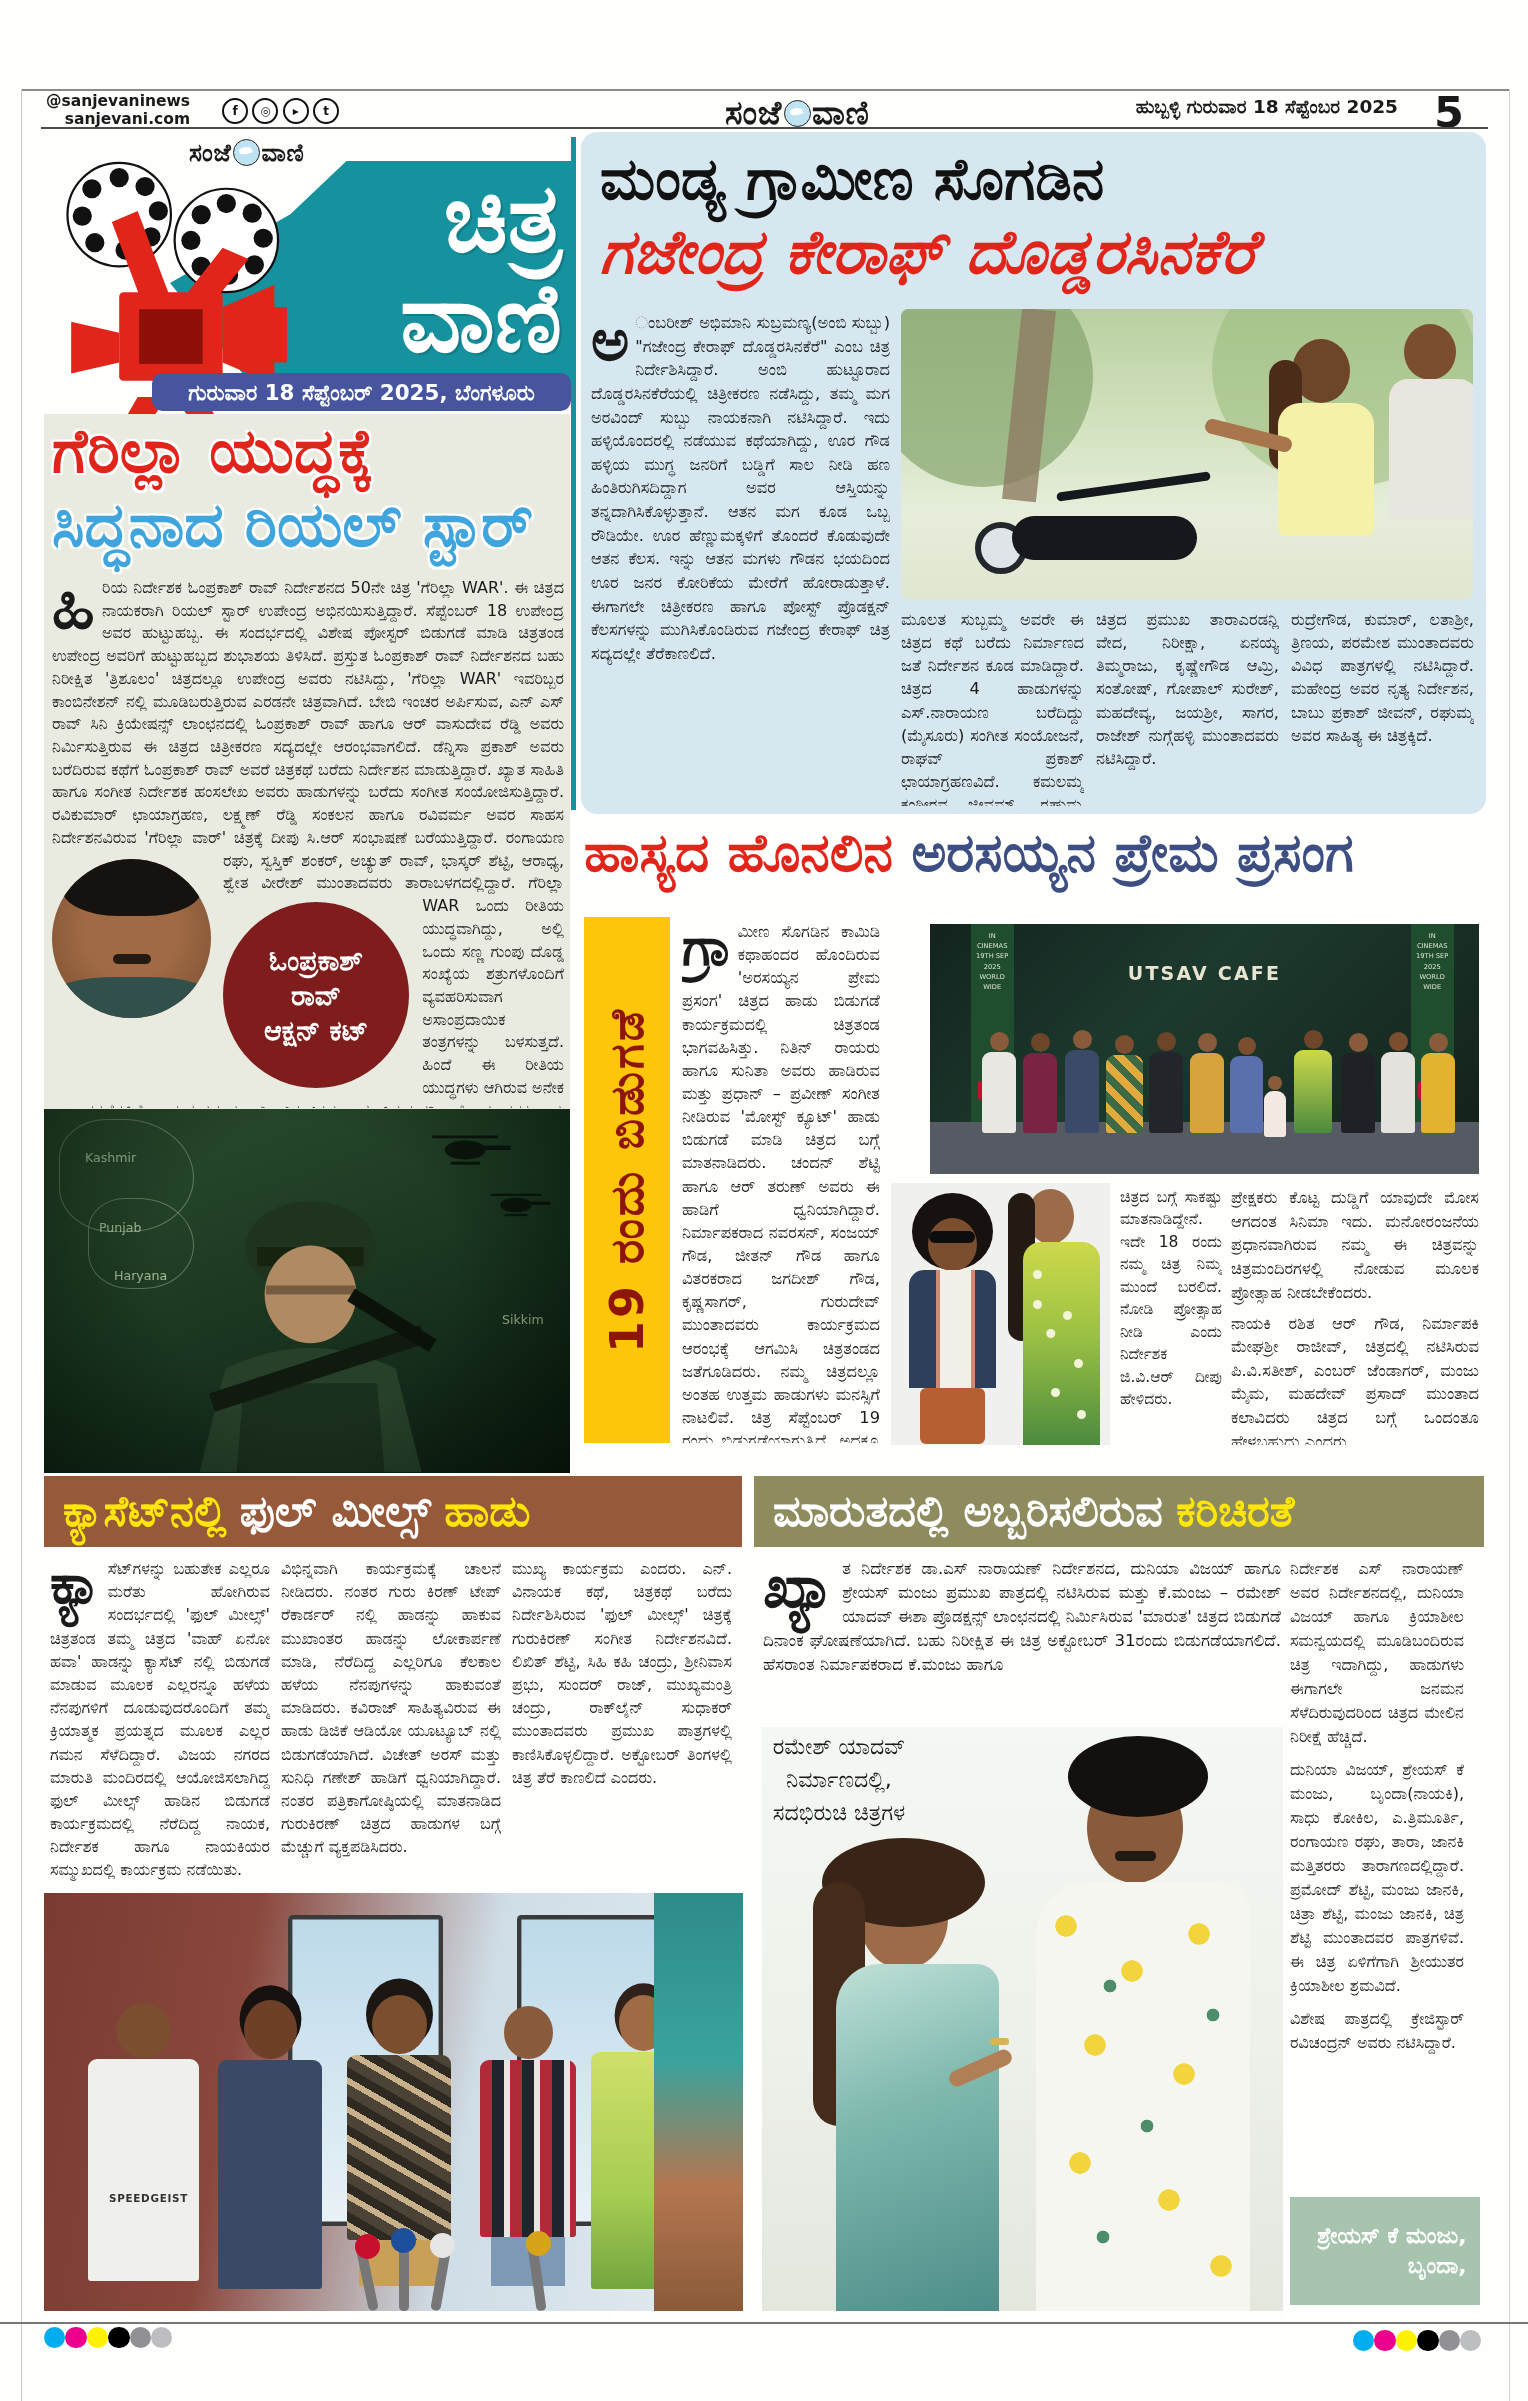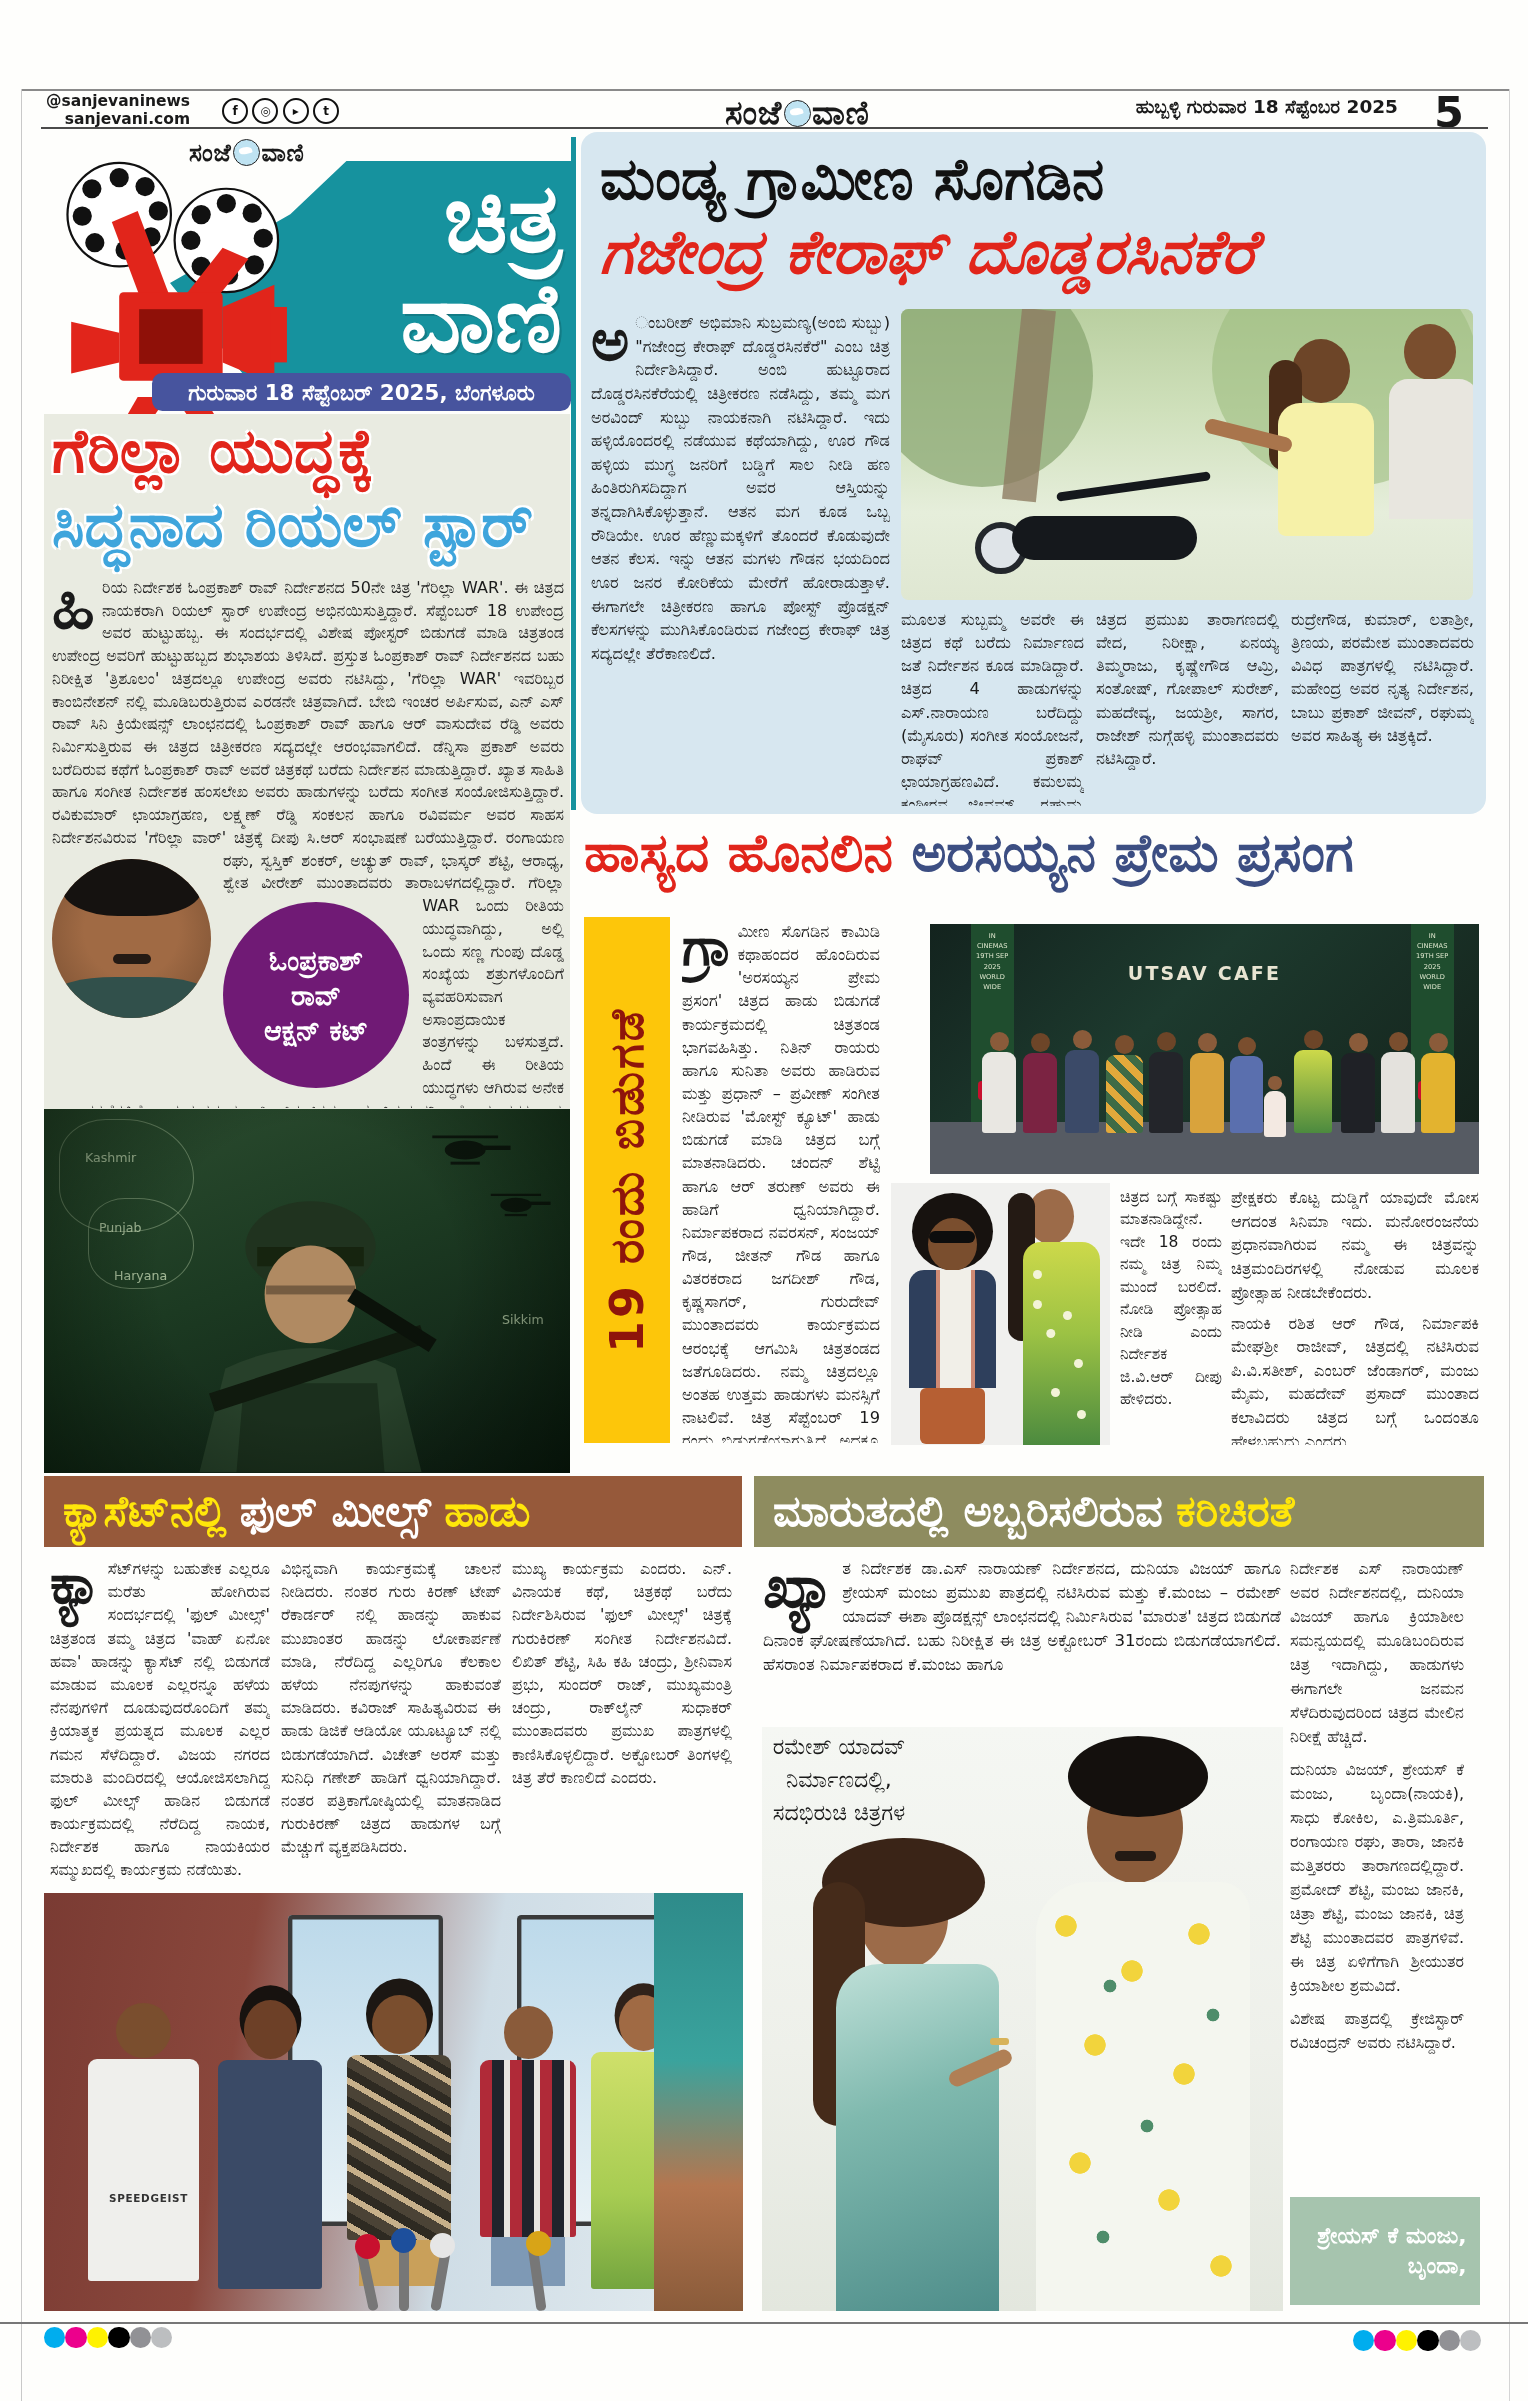--- a/index.html
+++ b/index.html
@@ -35,21 +35,21 @@
           text-shadow:-2.2px -2.2px 0 #fff,2.2px -2.2px 0 #fff,-2.2px 2.2px 0 #fff,2.2px 2.2px 0 #fff;}
   #g-head1{top:420px;color:#e1251b;}
   #g-head2{top:494px;color:#3fa5dc;}
   #g-body{left:52px;top:577px;width:512px;height:531px;font-size:16px;line-height:1.42;text-align:justify;overflow:hidden;}
   #g-body .dropcap{float:left;font-size:62px;line-height:.85;font-weight:bold;padding:4.4px 7.4px 0 0;}
   #g-portrait{float:left;width:159px;height:159px;border-radius:50%;margin:9px 12px 4.4px 0;position:relative;overflow:hidden;
               background:radial-gradient(circle at 50% 45%,#a06a44 0 40%,#8a5b3a 70%,#6d462c);}
   #g-portrait .hair{position:absolute;left:10.4px;top:-10.4px;width:140px;height:68px;border-radius:50% 50% 40% 40%;background:#151210;}
   #g-portrait .mo{position:absolute;left:61px;top:95px;width:38px;height:10.4px;border-radius:6px;background:#241a14;}
   #g-portrait .shirt{position:absolute;left:0;top:118px;width:159px;height:44px;background:#31504b;border-radius:40% 40% 0 0;}
-  #g-badge{float:left;width:186px;height:186px;border-radius:50%;background:#701a75;color:#fff;font-weight:bold;
+  #g-badge{float:left;width:186px;height:186px;border-radius:50%;background:#7f1d1d;color:#fff;font-weight:bold;
            display:flex;flex-direction:column;align-items:center;justify-content:center;text-align:right;
            font-size:27px;line-height:1.3;margin:7.4px 13.3px 4.4px 0;}
   .g-para{margin:0 0 7.4px 0;}
   
   #g-poster{left:44px;top:1109px;width:526px;height:364px;background:linear-gradient(160deg,#2c4d30 0%,#1c3a22 45%,#0d1c12 100%);overflow:hidden;}
   #g-poster .maplab{position:absolute;color:#cfe3bd;opacity:.75;font-size:12.6px;}
   #g-poster .mapline{position:absolute;border:0.7px solid rgba(210,230,190,.35);border-radius:40% 60% 55% 45%;}
   .heli{position:absolute;}
   #g-soldier{position:absolute;left:111px;top:67px;}
   #g-vig{position:absolute;left:0;top:0;width:100%;height:100%;background:radial-gradient(circle at 50% 45%,transparent 45%,rgba(0,10,0,.55));}
@@ -277,21 +277,21 @@
       <div class="fig-head" style="left:30px;top:0;width:52px;height:56px;background:#7a4e2e;"></div>
       <div style="position:absolute;left:15px;top:55px;width:89px;height:140px;background:#e8e6df;border-radius:19px 19px 0 0;"></div>
     </div>
     <div id="moto-bike">
       <div class="bar"></div>
       <div class="lamp"></div>
       <div class="tank"></div>
     </div>
   </div>
   <div class="abs b-under" id="b-u1">ಮೂಲತ ಸುಬ್ಬಮ್ಮ ಅವರೇ ಈ ಚಿತ್ರದ ಕಥೆ ಬರೆದು ನಿರ್ಮಾಣದ ಜತೆ ನಿರ್ದೇಶನ ಕೂಡ ಮಾಡಿದ್ದಾರೆ. ಚಿತ್ರದ 4 ಹಾಡುಗಳನ್ನು ಎಸ್.ನಾರಾಯಣ ಬರೆದಿದ್ದು (ಮೈಸೂರು) ಸಂಗೀತ ಸಂಯೋಜನೆ, ರಾಘವ್ ಪ್ರಕಾಶ್ ಛಾಯಾಗ್ರಹಣವಿದೆ. ಕಮಲಮ್ಮ ಕಂಠೀರವ ಜೀವಮ್, ರಘುಮ್ಮ ಅವರ ಸಾಹಿತ್ಯ ಈ ಚಿತ್ರಕ್ಕಿದೆ.</div>
-  <div class="abs b-under" id="b-u2">ಚಿತ್ರದ ಪ್ರಮುಖ ತಾರಾಗಣದಲ್ಲಿ ವೇದ, ನಿರೀಕ್ಷಾ, ಏನಯ್ಯ ತಿಮ್ಮರಾಜು, ಕೃಷ್ಣೇಗೌಡ ಆಮ್ರಿ, ಸಂತೋಷ್, ಗೋಪಾಲ್ ಸುರೇಶ್, ಮಹದೇವ್ಯ, ಜಯಶ್ರೀ, ಸಾಗರ, ರಾಜೇಶ್ ನುಗ್ಗೆಹಳ್ಳಿ ಮುಂತಾದವರು ನಟಿಸಿದ್ದಾರೆ.</div>
+  <div class="abs b-under" id="b-u2">ಚಿತ್ರದ ಪ್ರಮುಖ ತಾರಾಎರಡನ್ಲಿ ವೇದ, ನಿರೀಕ್ಷಾ, ಏನಯ್ಯ ತಿಮ್ಮರಾಜು, ಕೃಷ್ಣೇಗೌಡ ಆಮ್ರಿ, ಸಂತೋಷ್, ಗೋಪಾಲ್ ಸುರೇಶ್, ಮಹದೇವ್ಯ, ಜಯಶ್ರೀ, ಸಾಗರ, ರಾಜೇಶ್ ನುಗ್ಗೆಹಳ್ಳಿ ಮುಂತಾದವರು ನಟಿಸಿದ್ದಾರೆ.</div>
   <div class="abs b-under" id="b-u3">ರುದ್ರೇಗೌಡ, ಕುಮಾರ್, ಲತಾಶ್ರೀ, ತ್ರಿಣಯ, ಪರಮೇಶ ಮುಂತಾದವರು ವಿವಿಧ ಪಾತ್ರಗಳಲ್ಲಿ ನಟಿಸಿದ್ದಾರೆ. ಮಹೇಂದ್ರ ಅವರ ನೃತ್ಯ ನಿರ್ದೇಶನ, ಬಾಬು ಪ್ರಕಾಶ್ ಜೀವನ್, ರಘುಮ್ಮ ಅವರ ಸಾಹಿತ್ಯ ಈ ಚಿತ್ರಕ್ಕಿದೆ.</div>
 
   <div class="abs" id="a-head">
     <span class="r">ಹಾಸ್ಯದ ಹೊನಲಿನ</span>
     <span> </span>
     <span class="b">ಅರಸಯ್ಯನ ಪ್ರೇಮ ಪ್ರಸಂಗ</span>
   </div>
   <div class="abs" id="a-banner">
     <span>19 ರಂದು ಬಿಡುಗಡೆ</span>
   </div>

